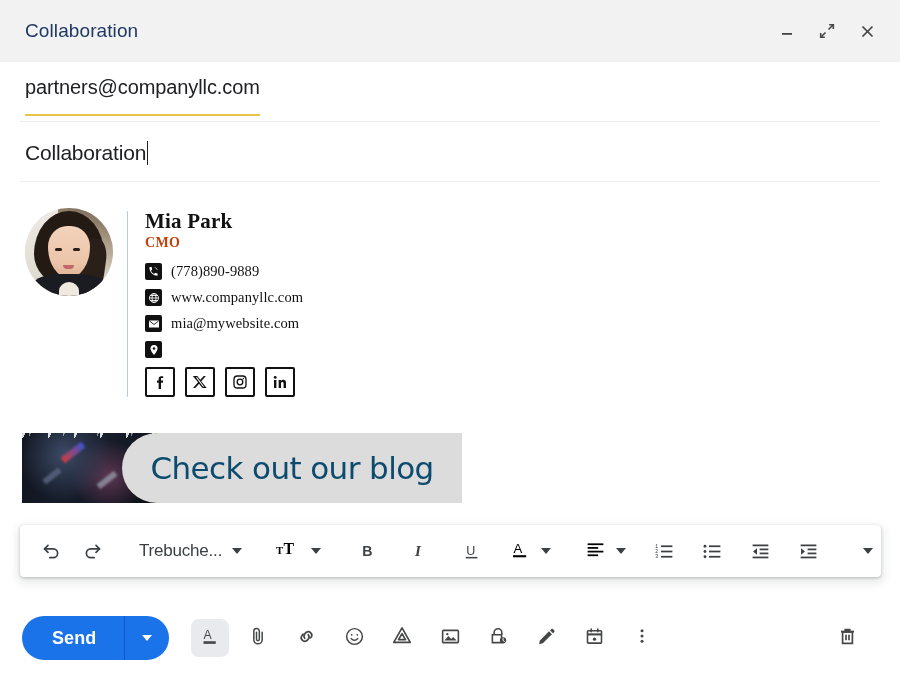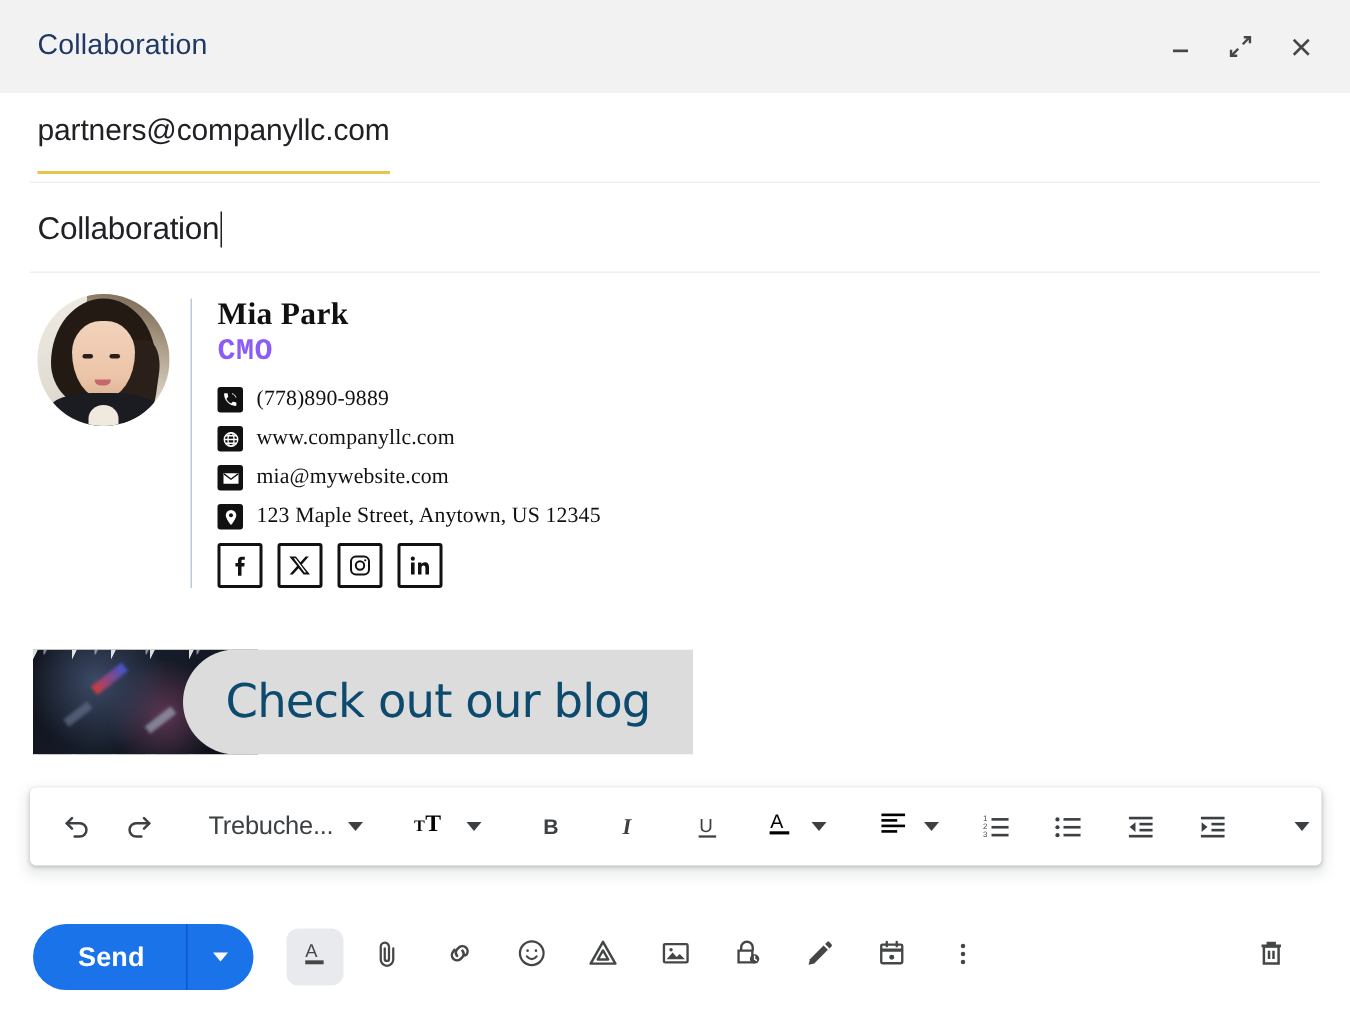--- a/index.html
+++ b/index.html
@@ -49,21 +49,21 @@
   .field-subject .val {
     font-size: 21px; color: #202124; letter-spacing: -.2px;
   }
   .caret {
     display: inline-block; width: 1px; height: 24px; background: #202124;
     margin-left: 1px; vertical-align: -5px;
   }
 
   
   .signature { position: absolute; left: 25px; top: 193px; width: 520px; }
-  .sig-row { display: flex; align-items: flex-start; }
+  .sig-row { display: flex; align-items: flex-start; margin-top: 12px; }
   .avatar {
     width: 88px; height: 88px; border-radius: 50%;
     margin-top: 3px; flex: 0 0 88px;
     overflow: hidden; position: relative;
     background: #e7e2da;
   }
   .avatar .bg-l { position:absolute; left:0; top:0; width:40%; height:100%;
     background: linear-gradient(160deg,#efece6 0%,#e3ded4 60%,#d8d2c6 100%); }
   .avatar .bg-r { position:absolute; right:0; top:0; width:62%; height:100%;
     background: linear-gradient(200deg,#6b5a47 0%,#b2a48f 38%,#e6e0d5 75%,#efece6 100%); }
@@ -101,21 +101,21 @@
 
   .sig-divider {
     width: 1px; background: #b9c9de; align-self: stretch;
     margin: 6px 0 0 14px; min-height: 184px;
   }
   .sig-body { padding-left: 17px; padding-top: 4px; font-family: "Liberation Serif", serif; }
   .sig-name {
     font-size: 21px; font-weight: bold; color: #111; letter-spacing: .2px; line-height: 1.15;
   }
   .sig-role {
-    font-size: 20px; font-weight: bold; color: #8b5cf6; letter-spacing: .3px; margin-top: 2px; font-family: Liberation Mono, monospace;
+    font-size: 14px; font-weight: bold; color: #c2410c; letter-spacing: .3px; margin-top: 2px;
   }
   .contact-list { margin-top: 12px; }
   .contact-row {
     display: flex; align-items: center; margin-bottom: 9px;
   }
   .cicon {
     width: 17px; height: 17px; background: #111; border-radius: 2px;
     display: flex; align-items: center; justify-content: center; flex: 0 0 17px;
   }
   .cicon svg { display:block; }
@@ -310,21 +310,20 @@
             <span class="ctext">mia@mywebsite.com</span>
           </div>
 
           <div class="contact-row">
             <span class="cicon">
               <svg width="12" height="12" viewBox="0 0 24 24" fill="#fff">
                 <path d="M12 2a7 7 0 0 0-7 7c0 5 7 13 7 13s7-8 7-13a7 7 0 0 0-7-7z"></path>
                 <circle cx="12" cy="9" r="2.6" fill="#111"></circle>
               </svg>
             </span>
-            <span class="ctext">123 Maple Street, Anytown, US 12345</span>
           </div>
         </div>
 
         <div class="socials">
           <div class="soc">
             <svg width="17" height="17" viewBox="0 0 24 24" fill="#111">
               <path d="M15.5 3h-2.6C10.6 3 9.4 4.4 9.4 6.6V9H7v3.2h2.4V21h3.3v-8.8h2.6l.4-3.2h-3V7c0-.8.2-1.2 1.2-1.2h1.9V3z"></path>
             </svg>
           </div>
           <div class="soc">

